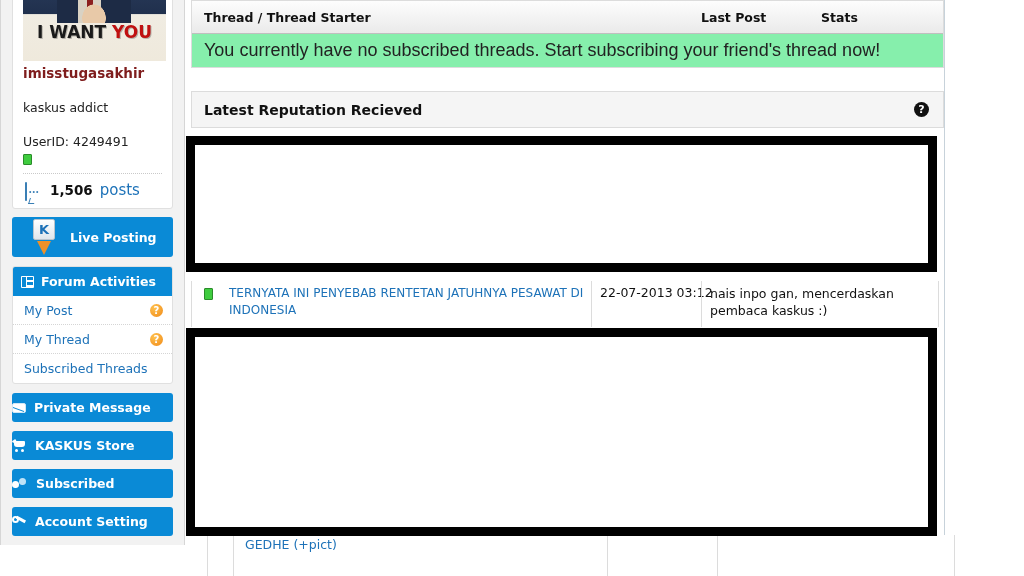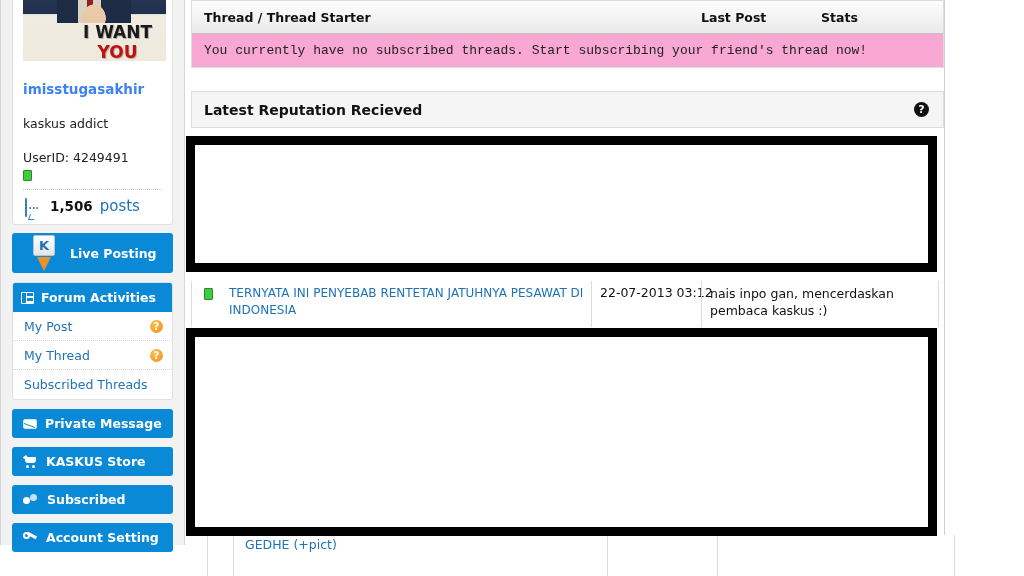--- a/index.html
+++ b/index.html
@@ -47,34 +47,33 @@
       radial-gradient(ellipse at 50% 90%, #e8c9a8 0 22%, transparent 23%),
       linear-gradient(90deg,#1d2b45 0 28%, #d9d2c4 28% 40%, #8c1f1f 40% 48%, #d9d2c4 48% 60%, #1d2b45 60% 100%);
   }
   .avatar .txt1 {
     position: absolute; left: 0; top: 47px; width: 143px;
     text-align: center;
     font-family: "DejaVu Sans", sans-serif;
     font-weight: 700; font-size: 17px; letter-spacing: 0px;
     color: #1a1a1a;
     text-shadow: 1px 1px 0 rgba(0,0,0,.25);
-    padding-left: 46px;
   }
   .avatar .txt1 .red { color: #c01010; }
   .avatar .txt2 {
     position: absolute; left: 0; top: 64px; width: 143px;
     text-align: center;
     font-family: "DejaVu Sans", sans-serif;
     font-weight: 700; font-size: 17px;
     color: #1a1a1a;
   }
   .avatar .txt2 .red { color: #c01010; }
   .username {
-    margin-top: 20px;
-    color: #3b82f6;
+    margin-top: 4px;
+    color: #7f1d1d;
     font-weight: 700;
     font-size: 13.5px;
     font-family: "DejaVu Sans", sans-serif;
   }
   .usertitle, .userid {
     margin-top: 19px;
     color: #222222;
     font-size: 12.5px;
     font-family: "DejaVu Sans", sans-serif;
   }
@@ -124,21 +123,21 @@
     font-family: "DejaVu Sans", sans-serif;
   }
 
   
   .blue-btn {
     margin-top: 9px;
     height: 29px;
     background: #0a8ad6;
     border-radius: 3px;
     display: flex; align-items: center;
-    padding-left: 11px;
+    padding-left: 0;
     color: #ffffff;
     font-weight: 700; font-size: 12.5px;
     font-family: "DejaVu Sans", sans-serif;
     cursor: pointer;
     position: relative;
   }
   .blue-btn .ico { margin-right: 8px; display: flex; align-items: center; }
   .live-posting { height: 40px; margin-top: 8px; padding-left: 58px; }
   .pin {
     position: absolute; left: 10px; top: -9px;
@@ -240,25 +239,25 @@
   .th {
     position: absolute; top: 9px;
     font-weight: 700; font-size: 12.5px; color: #111;
     font-family: "DejaVu Sans", sans-serif;
   }
   .th-thread { left: 12px; }
   .th-lastpost { left: 509px; }
   .th-stats { left: 629px; }
   .empty-row {
     height: 33px;
-    background: #f9a8d4;
+    background: #86efac;
     display: flex; align-items: center;
     padding-left: 12px;
-    font-size: 13px; color: #222;
-    font-family: Liberation Mono, monospace;
+    font-size: 18px; color: #222;
+    font-family: Liberation Sans, sans-serif;
   }
   .section-title-bar {
     margin-top: 23px;
     height: 37px;
     background: #f5f5f5;
     border: 1px solid #dcdcdc;
     display: flex; align-items: center; justify-content: space-between;
     padding: 0 14px 0 12px;
   }
   .section-title-bar .title {

